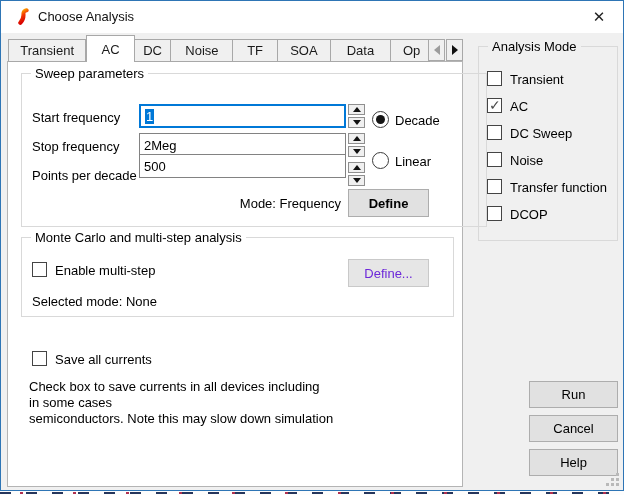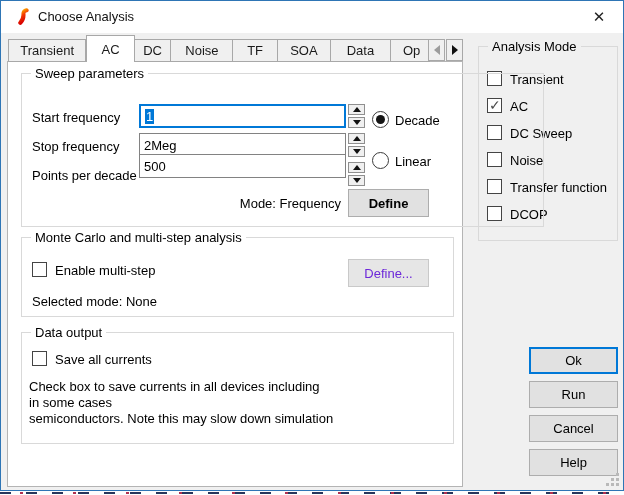--- a/index.html
+++ b/index.html
@@ -52,21 +52,21 @@
   .pane {
     position:absolute; left:6px; top:60px; width:456px; height:426px;
     background:#ffffff; border:1px solid #b4b4b4; z-index:2;
   }
 
   
   .group { position:absolute; border:1px solid #d9d9d9; }
   .group-label { position:absolute; top:-8px; left:9px; padding:0 4px; background:#fff; font-size:13px; color:#000; white-space:nowrap; }
   .group-label.gray { background:#f0f0f0; }
 
-  .g-sweep { left:20px; top:72px;  width:523px; height:154px; z-index:3; }
+  .g-sweep { left:20px; top:72px;  width:466px; height:154px; z-index:3; }
   .g-mc    { left:20px; top:236px; width:433px; height:80px;  z-index:3; }
   .g-data  { left:20px; top:331px; width:433px; height:112px; z-index:3; }
   .g-mode  { left:477px; top:45px; width:140px; height:195px; z-index:2; }
 
   .lbl { position:absolute; white-space:nowrap; font-size:13px; color:#000; }
 
   
   .field {
     position:absolute; left:138px; width:207px; height:24px;
     border:1px solid #828282; background:#fff;
@@ -228,23 +228,20 @@
   <div class="btn b-define">Define</div>
 
   <div class="group g-mc">
     <span class="group-label">Monte Carlo and multi-step analysis</span>
   </div>
   <span class="cb" style="left:31px; top:261px; z-index:4;"></span>
   <span class="lbl" style="left:54px; top:262px; z-index:4;">Enable multi-step</span>
   <div class="btn disabled b-define2">Define...</div>
   <span class="lbl" style="left:31px; top:293px; z-index:4;">Selected mode: None</span>
 
-  <div class="group g-data">
-    <span class="group-label">Data output</span>
-  </div>
   <span class="cb" style="left:31px; top:350px; z-index:4;"></span>
   <span class="lbl" style="left:54px; top:351px; z-index:4;">Save all currents</span>
   <div class="note">
     <div>Check box to save currents in all devices including</div>
     <div>in some cases</div>
     <div>semiconductors. Note this may slow down simulation</div>
   </div>
 
   <div class="group g-mode">
     <span class="group-label gray">Analysis Mode</span>
@@ -255,21 +252,20 @@
   <span class="lbl" style="left:509px; top:98px;">AC</span>
   <span class="cb" style="left:486px; top:124px;"></span>
   <span class="lbl" style="left:509px; top:125px;">DC Sweep</span>
   <span class="cb" style="left:486px; top:151px;"></span>
   <span class="lbl" style="left:509px; top:152px;">Noise</span>
   <span class="cb" style="left:486px; top:178px;"></span>
   <span class="lbl" style="left:509px; top:179px;">Transfer function</span>
   <span class="cb" style="left:486px; top:205px;"></span>
   <span class="lbl" style="left:509px; top:206px;">DCOP</span>
 
-  <div class="btn default b-ok">Ok</div>
   <div class="btn b-run">Run</div>
   <div class="btn b-cancel">Cancel</div>
   <div class="btn b-help">Help</div>
 
   <div class="grip">
       <i></i>
       <i></i>
       <i></i>
       <i></i>
       <i></i>

